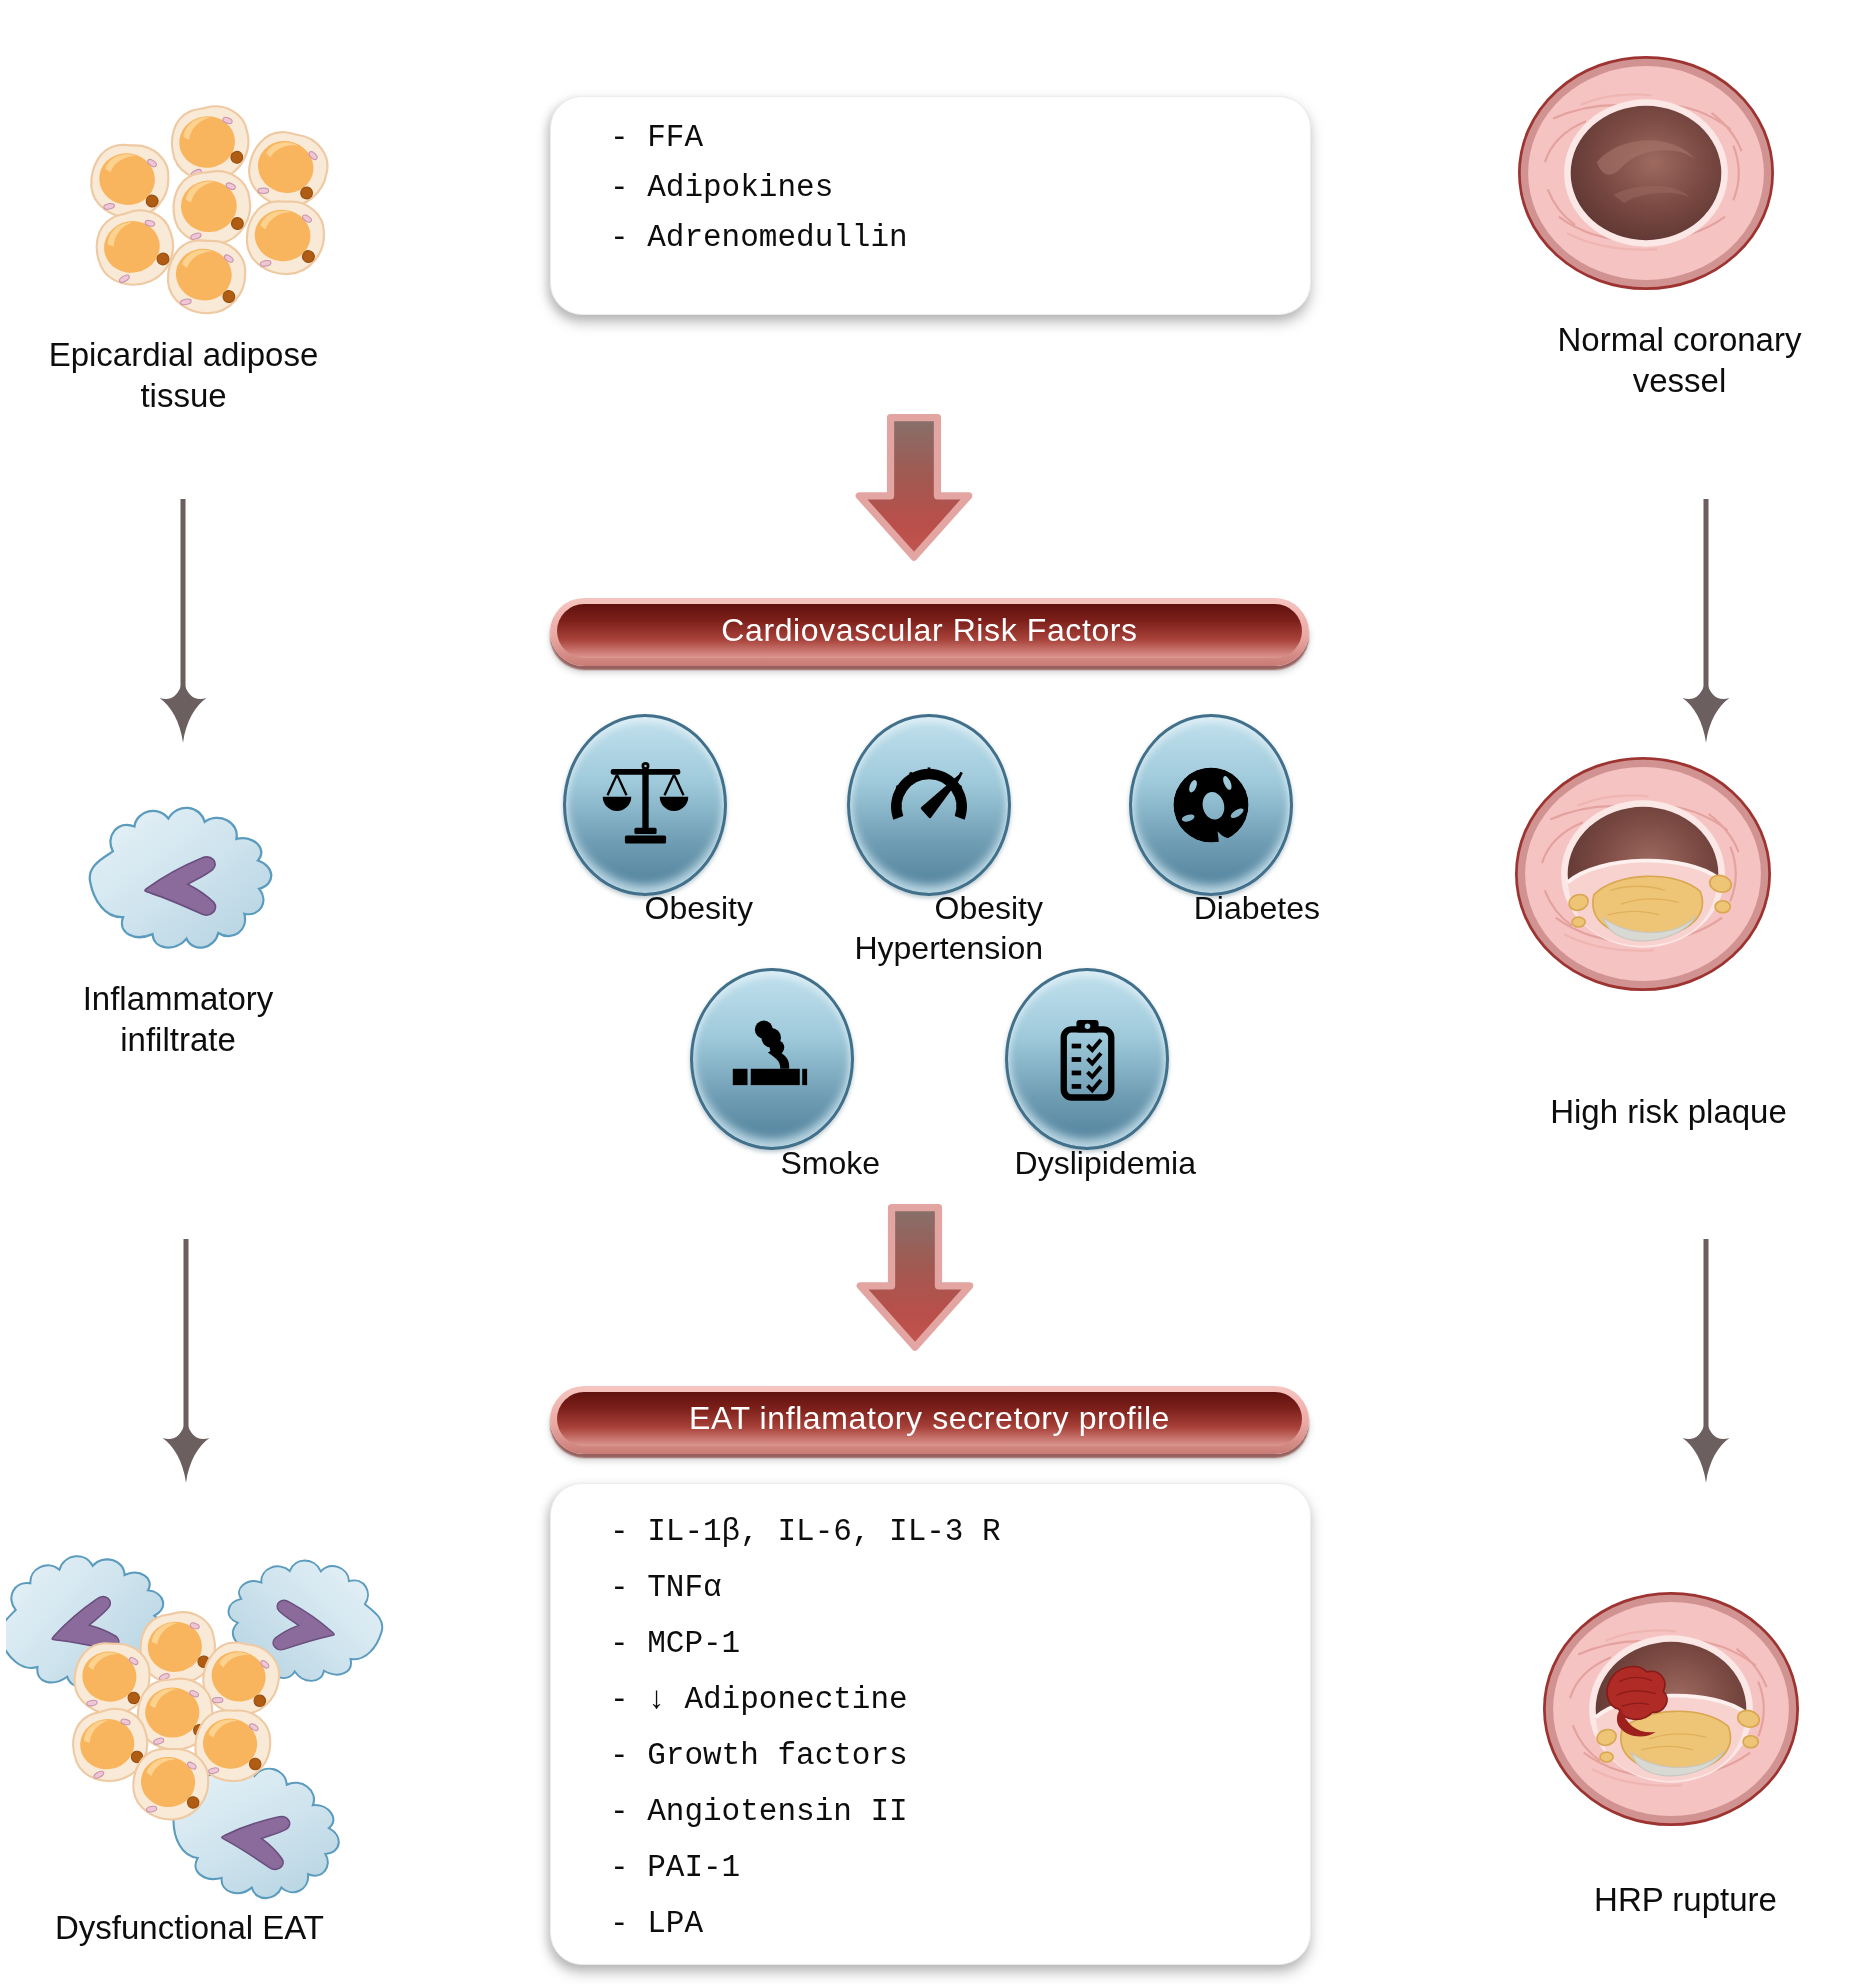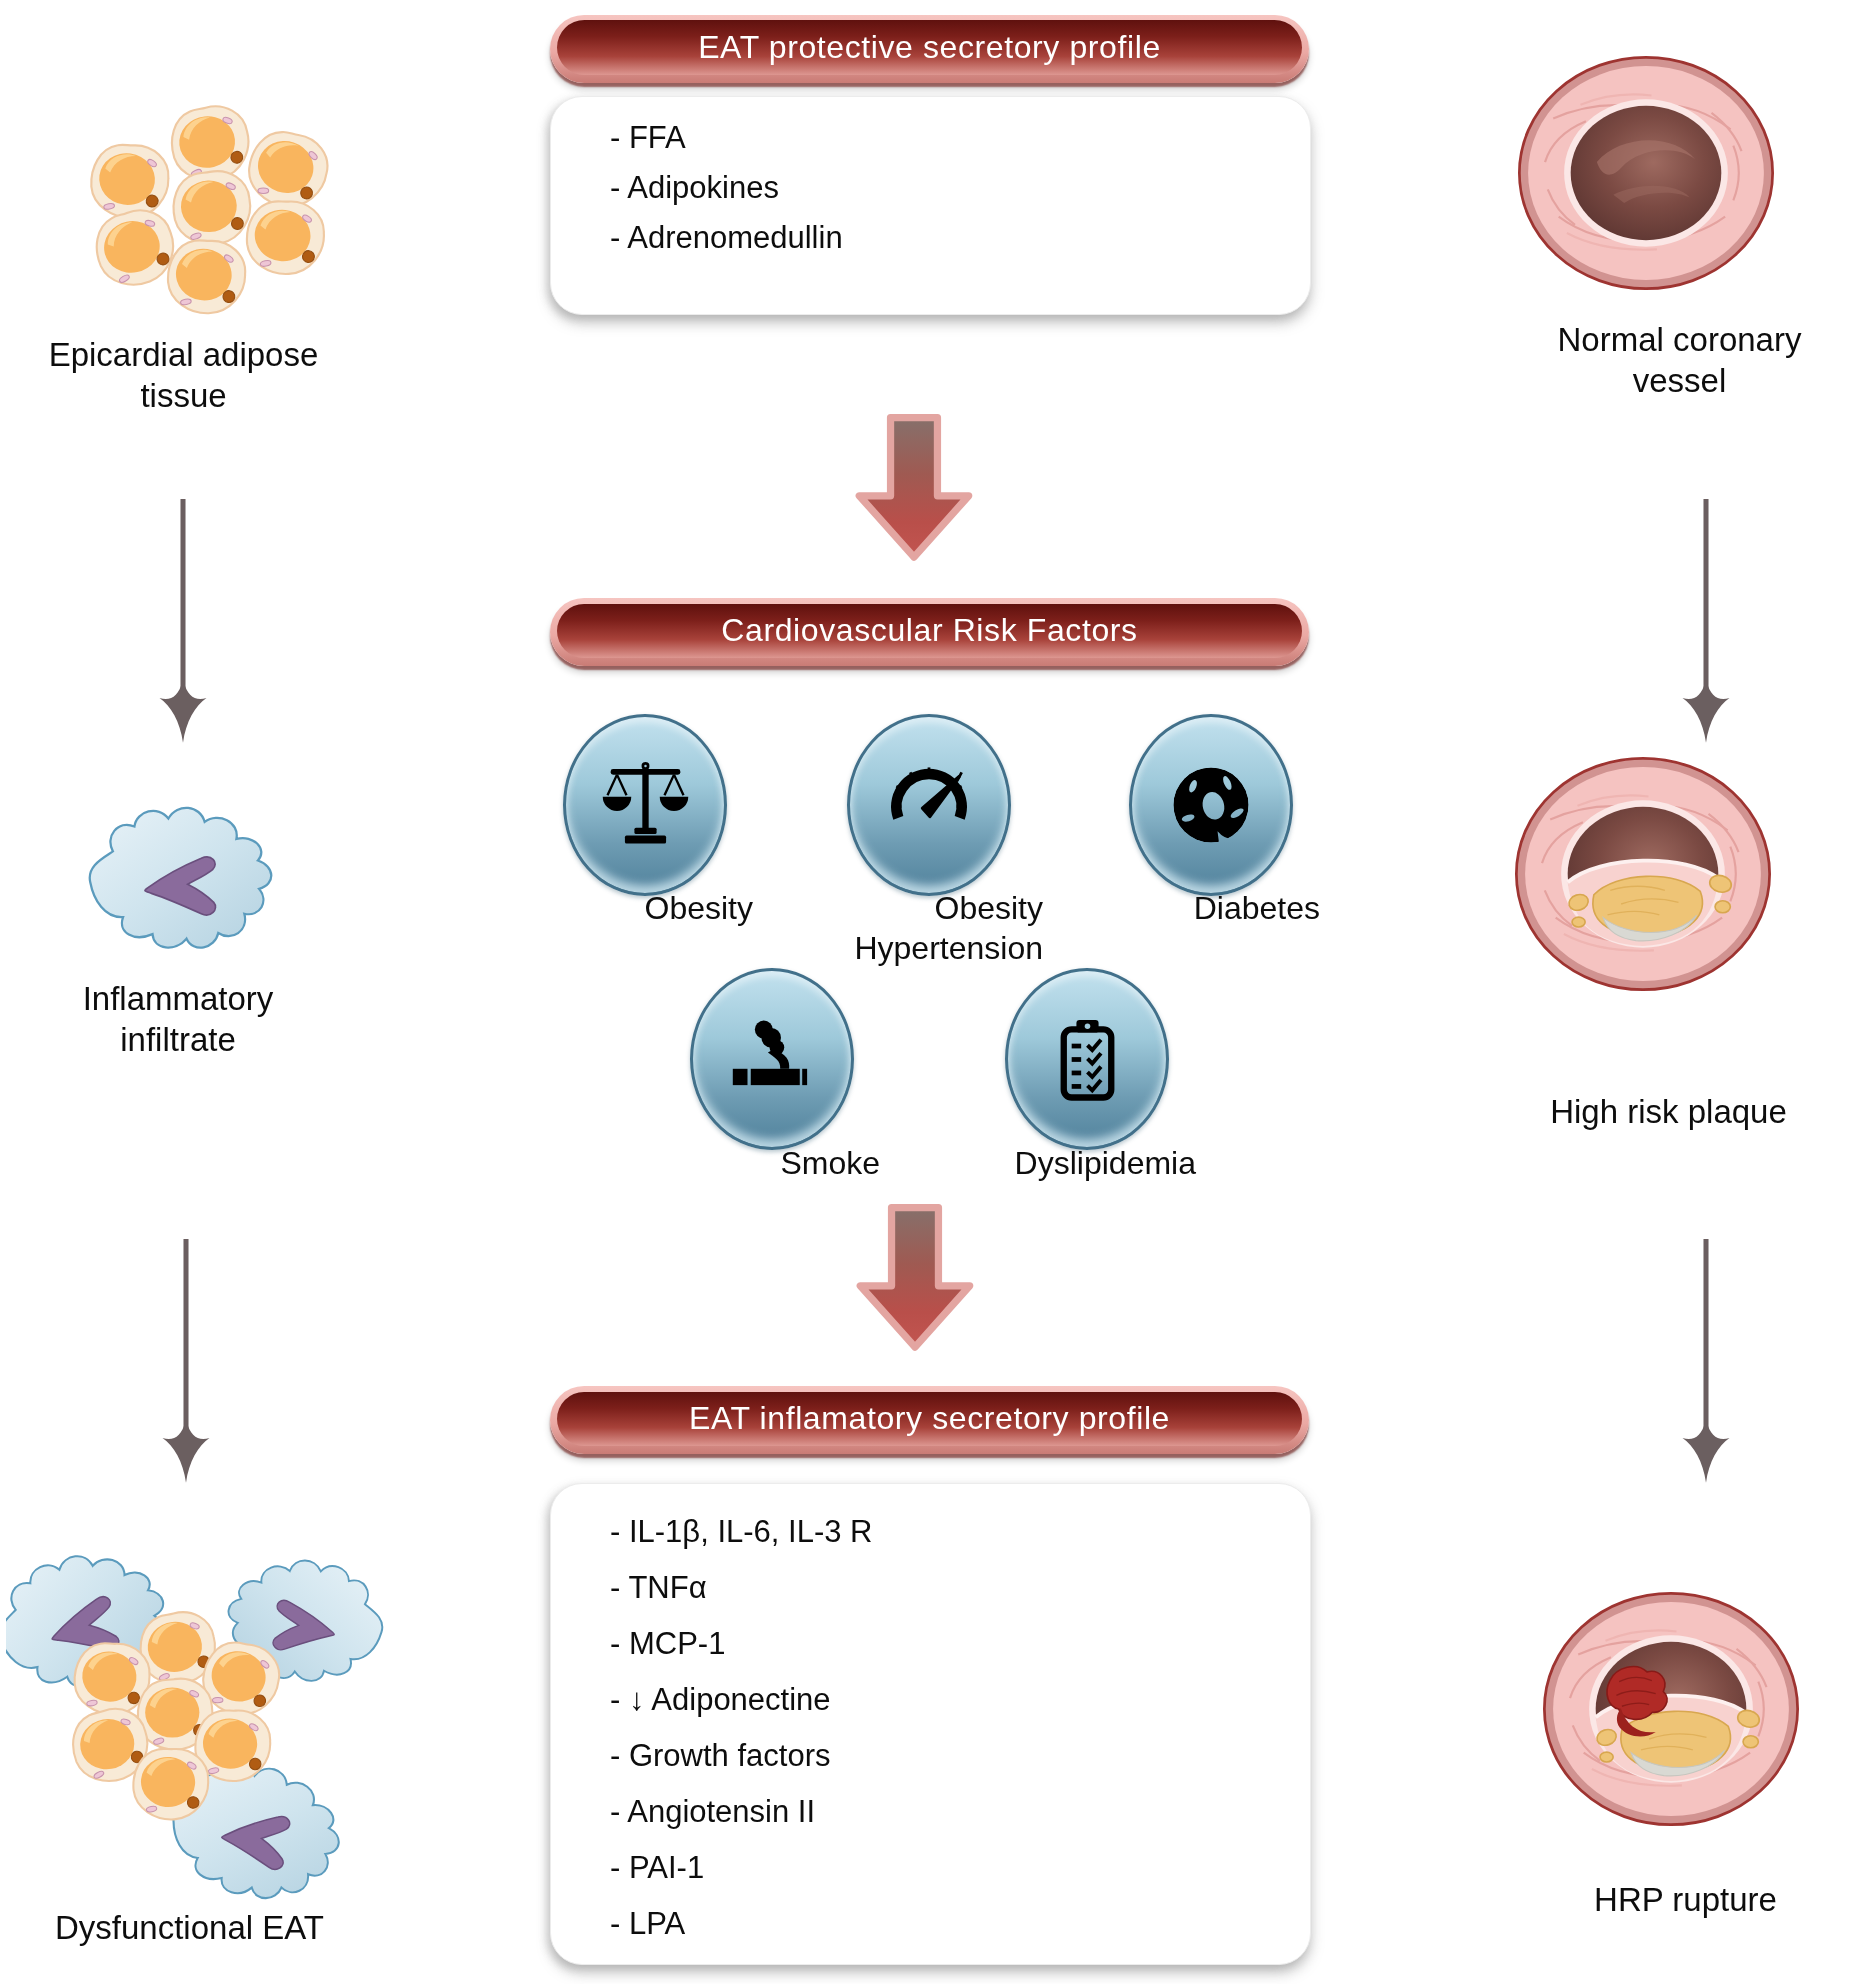--- a/index.html
+++ b/index.html
@@ -19,21 +19,21 @@
     background:linear-gradient(180deg,#5f110e 0%,#7c1f1a 30%,#a8423a 66%,#dd9791 100%);
     display:flex;align-items:center;justify-content:center;
   }
   .banner .inner span{color:#ffffff;font-size:32px;letter-spacing:0.6px;}
   
   .listbox{
     position:absolute;left:550px;width:759px;background:#ffffff;border-radius:32px;
     border:1.1px solid #ececec;
     box-shadow:0 7.8px 12.3px rgba(110,110,110,.40), -3.3px 3.3px 7.8px rgba(150,150,150,.25);
   }
-  .listbox .li{font-size:31px;color:#0d0d0d;padding-left:59px;}
+  .listbox .li{font-size:31px;color:#0d0d0d;padding-left:59px;font-family:Liberation Mono, monospace;}
   
   .riskcircle{
     position:absolute;width:158px;height:176px;border-radius:50%;
     background:linear-gradient(180deg,#c2e1ee 0%,#9ec9da 38%,#6e9cb3 72%,#50819b 100%);
     border:3.9px solid #42708a;
     box-shadow:inset 0 -7.8px 10px rgba(220,242,250,.75), inset 0 5.6px 7.8px rgba(255,255,255,.45), 0 2.2px 4.5px rgba(60,100,120,.35);
     display:flex;align-items:center;justify-content:center;
   }
   .risklabel{position:absolute;text-align:right;font-size:32px;line-height:40px;color:#0d0d0d;}
   .sidelabel{position:absolute;text-align:center;font-size:33px;line-height:41px;color:#0d0d0d;}
@@ -131,25 +131,20 @@
     <use href="#adipocyte" transform="translate(235,115) scale(0.95) rotate(-6 80 75)"></use>
     <use href="#adipocyte" transform="translate(115,170) scale(0.95) rotate(8 80 75)"></use>
     <use href="#adipocyte" transform="translate(350,170) scale(0.95) rotate(16 80 75)"></use>
     <use href="#adipocyte" transform="translate(230,235) scale(0.95)"></use>
     <use href="#adipocyte" transform="translate(112,292) scale(0.95) rotate(-10 80 75)"></use>
     <use href="#adipocyte" transform="translate(335,292) scale(0.95) rotate(6 80 75)"></use>
     <use href="#adipocyte" transform="translate(222,362) scale(0.95) rotate(6 80 75)"></use>
   </svg>
   <div class="sidelabel" style="left:33px;top:1907px;width:313px">Dysfunctional EAT</div>
 
-  <div class="banner" style="top:14.5px">
-    <div class="inner">
-      <span>EAT protective secretory profile</span>
-    </div>
-  </div>
 
   <div class="listbox" style="top:96px;height:201px;padding-top:15.6px">
     <div class="li" style="line-height:50px">- FFA</div>
     <div class="li" style="line-height:50px">- Adipokines</div>
     <div class="li" style="line-height:50px">- Adrenomedullin</div>
   </div>
 
   <svg class="abs" style="left:847px;top:413px" width="134" height="151" viewBox="0 0 240 270">
       <use href="#block-arrow"></use>
     </svg>

